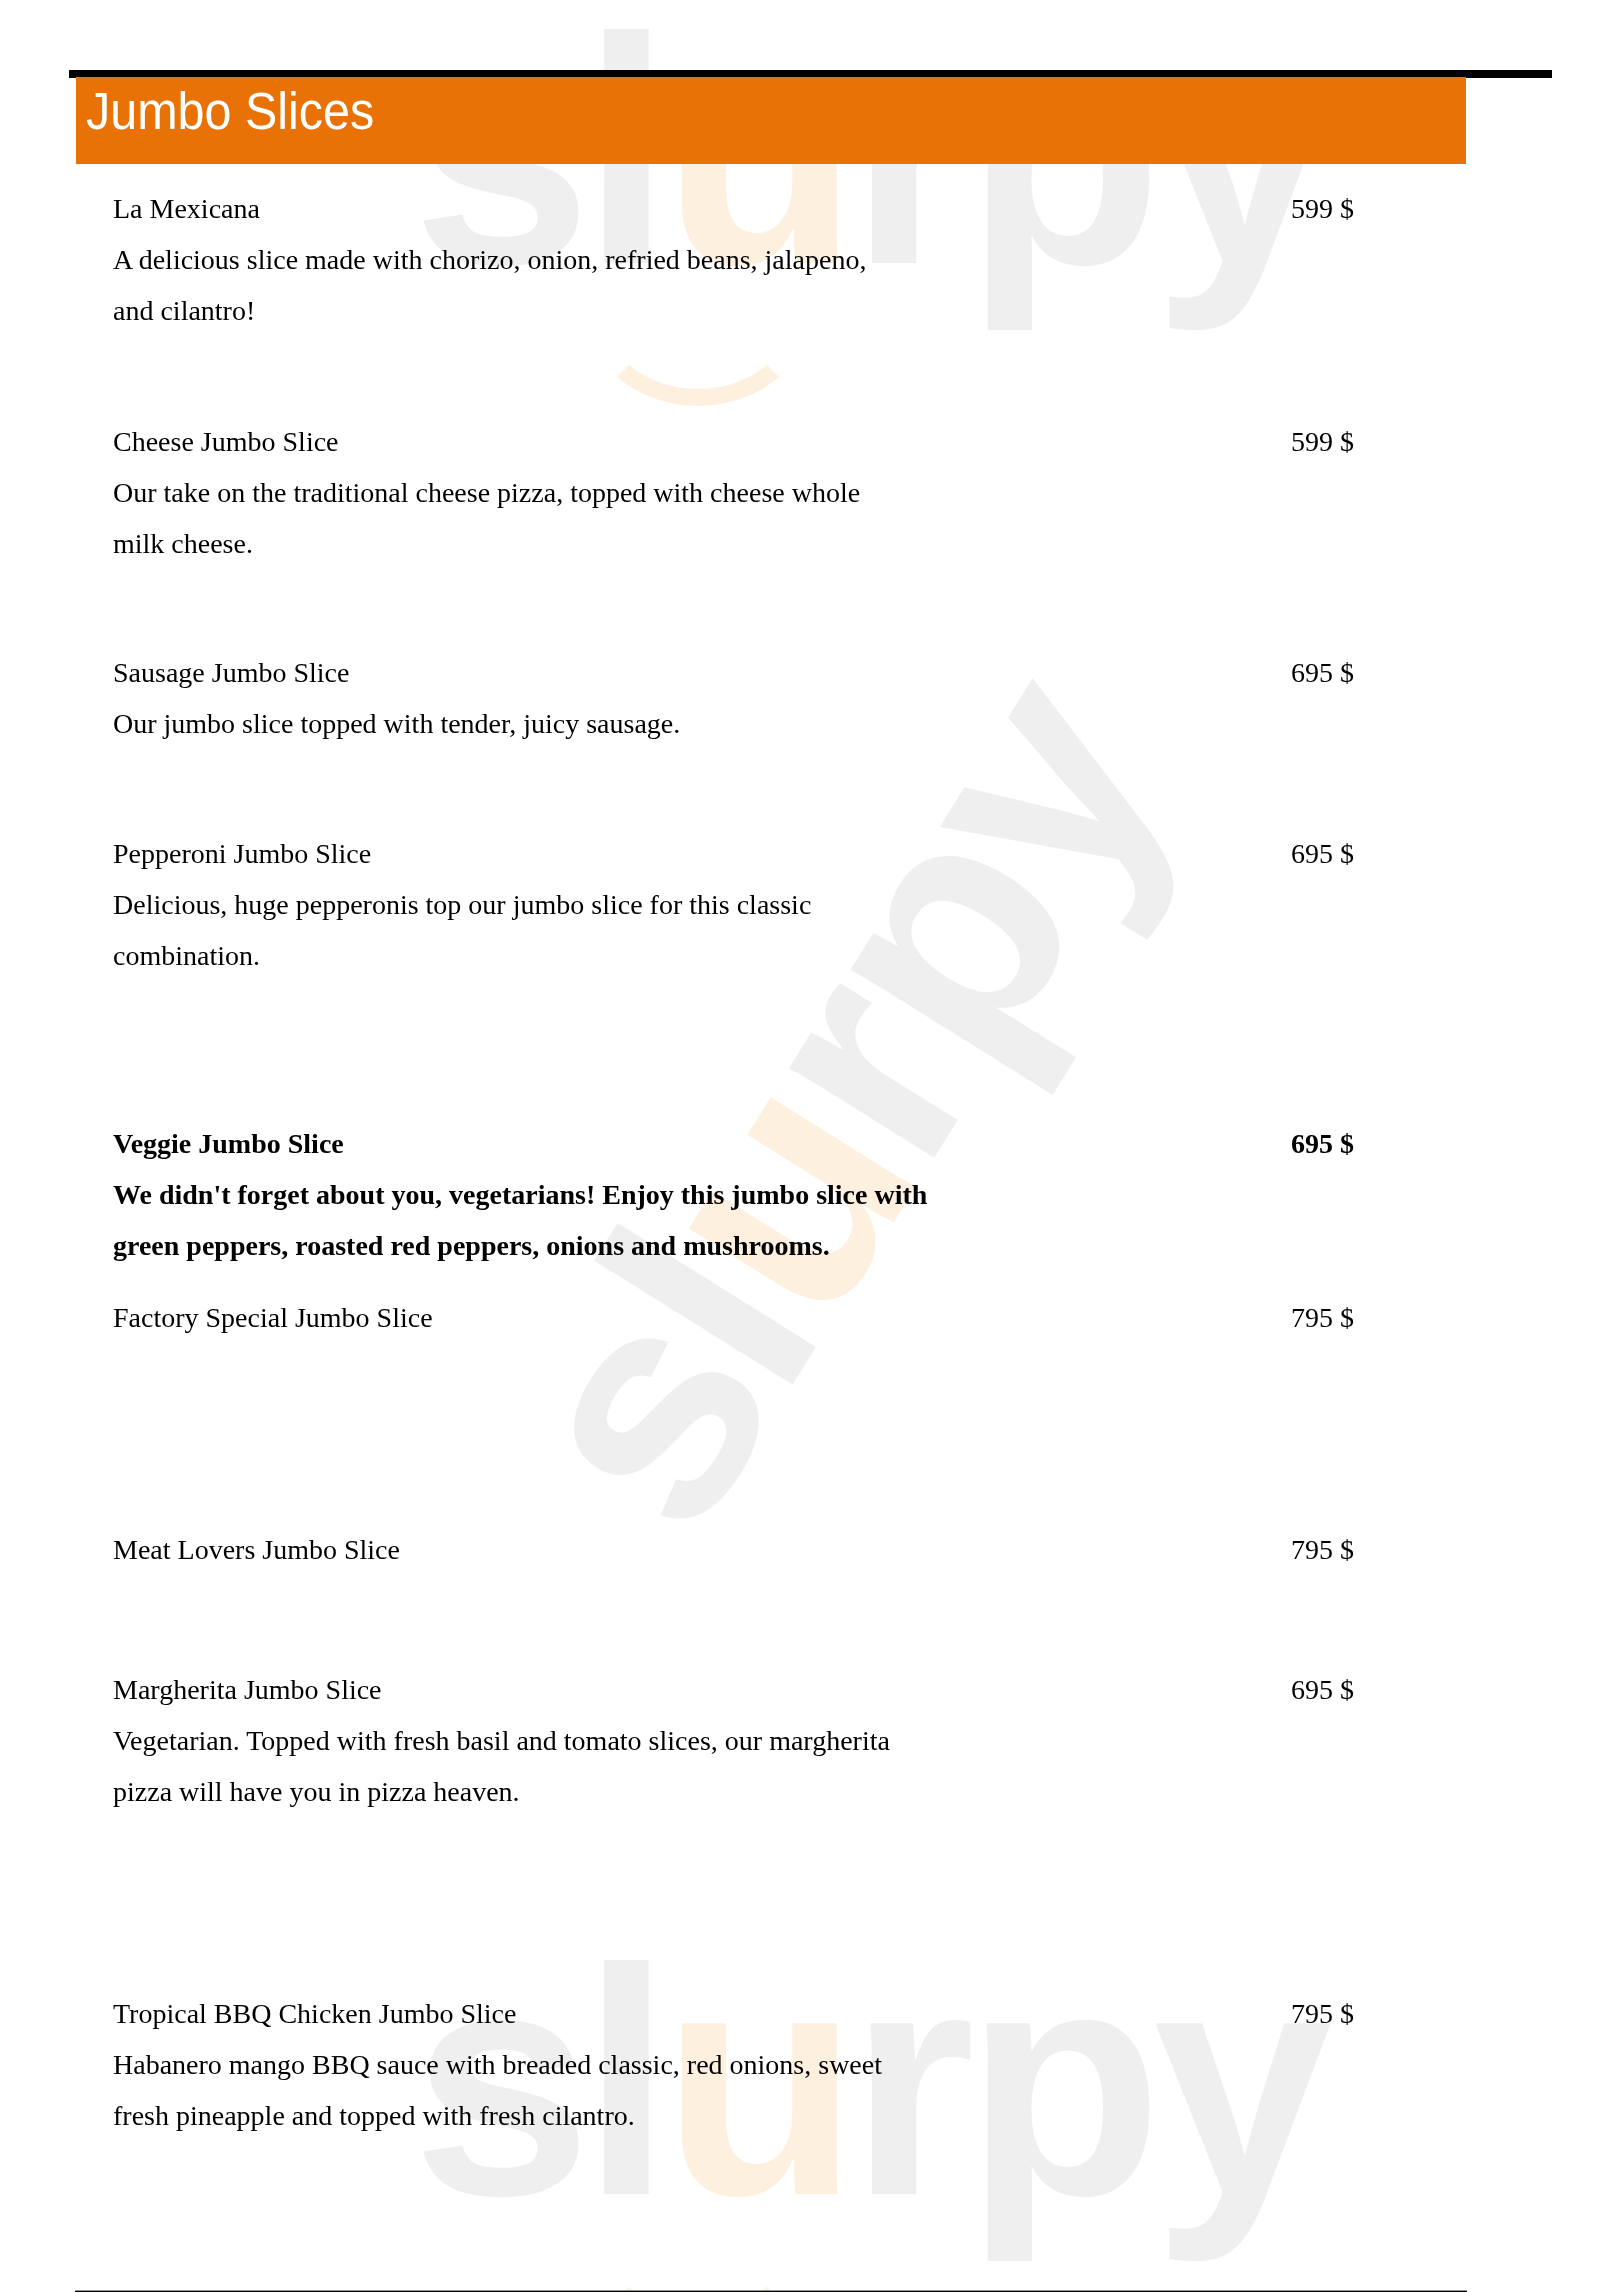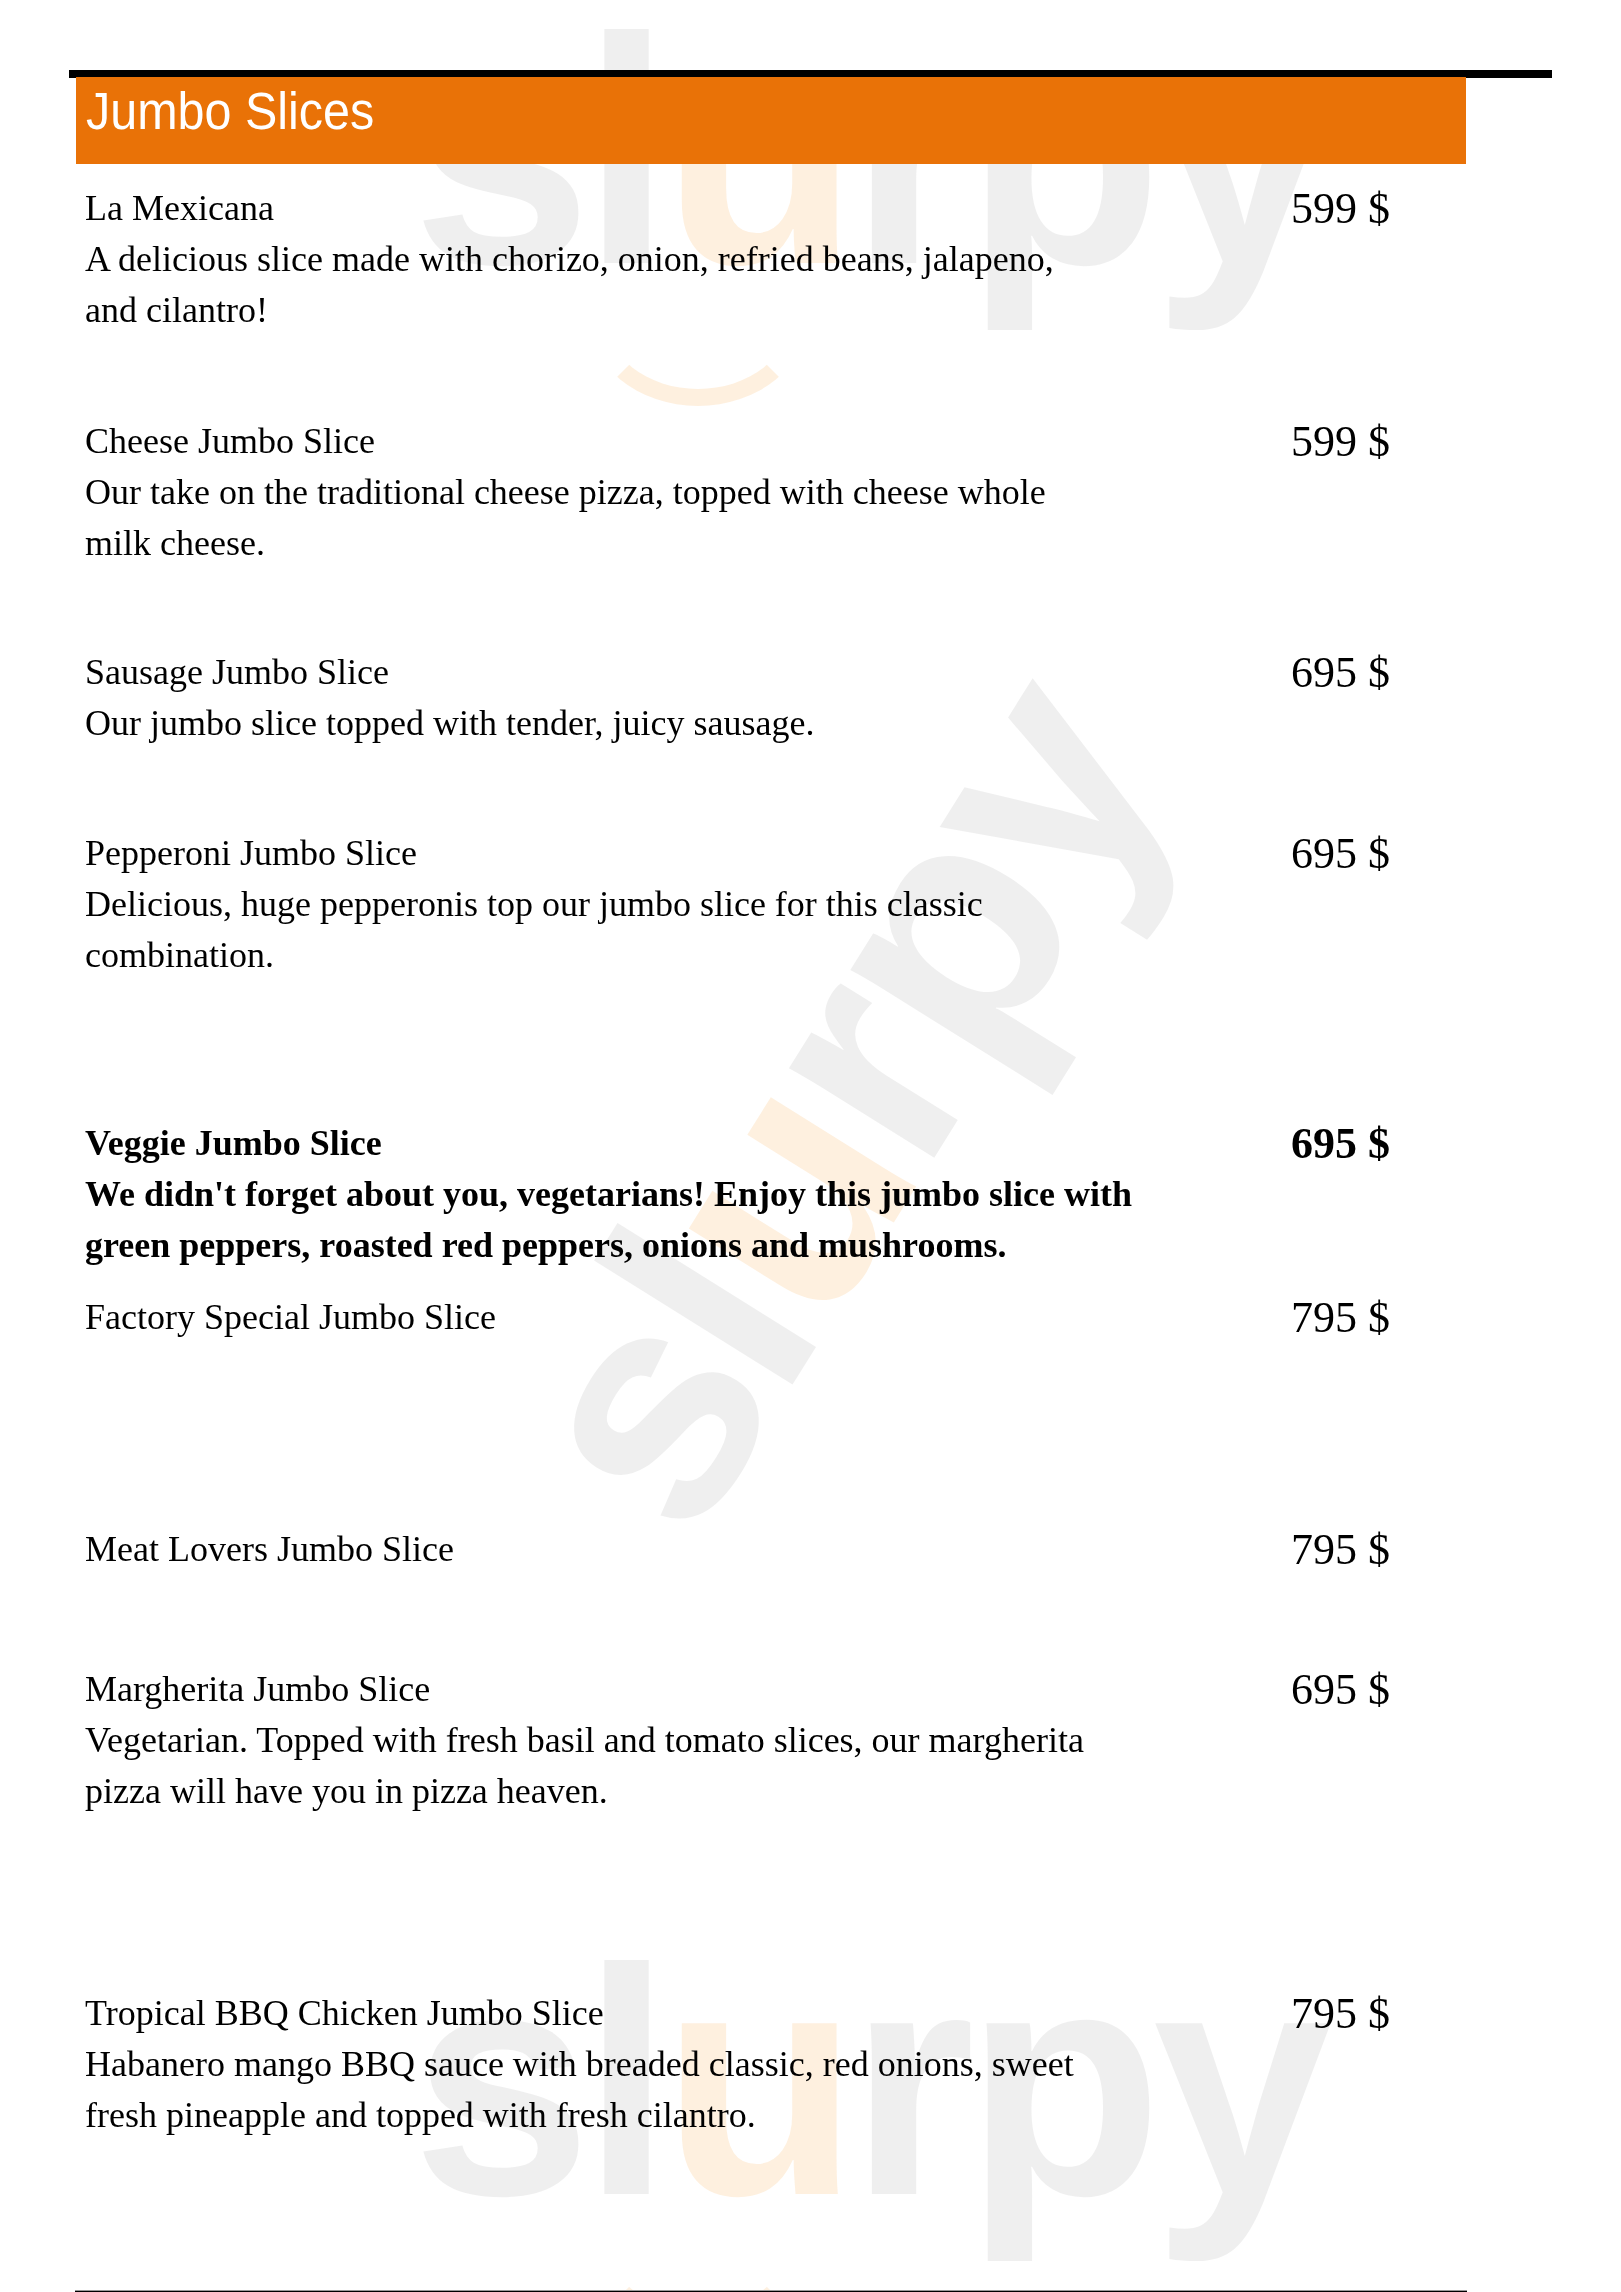--- a/index.html
+++ b/index.html
@@ -14,23 +14,23 @@
     position: absolute; left: 76px; top: 77px; width: 1390px; height: 87px;
     background: #E97207;
   }
   .header-title {
     position: absolute; left: 9.8px; top: 3.9px;
     font-family: "Liberation Sans", sans-serif;
     font-size: 51px; line-height: 61px; color: #ffffff;
     transform: scaleX(0.95); transform-origin: left center;
   }
   .item { position: absolute; left: 85px; width: 1313px; }
-  .item-title, .item-desc { font-size: 36px; line-height: 51px; white-space: pre-line; }
+  .item-title, .item-desc { font-size: 28px; line-height: 51px; white-space: pre-line; margin-left: 28px; }
   .item-desc { width: 1176px; }
-  .item-price { position: absolute; left: 1206px; top: 0; font-size: 44px; line-height: 51px; }
+  .item-price { position: absolute; left: 1206px; top: 0; font-size: 28px; line-height: 51px; }
   .bottom-rule { position: absolute; left: 75px; top: 2290px; width: 1392px; height: 2.9px; background: #000; border-top: 1px solid #999; }
 
   .watermark {
     position: absolute; pointer-events: none;
     font-family: "Liberation Sans", sans-serif; font-weight: bold;
     font-size: 323px; line-height: 1; letter-spacing: -9.8px;
     color: rgba(120,120,120,0.12);
     white-space: nowrap;
   }
   .watermark .u { color: rgba(247,148,30,0.14); }

